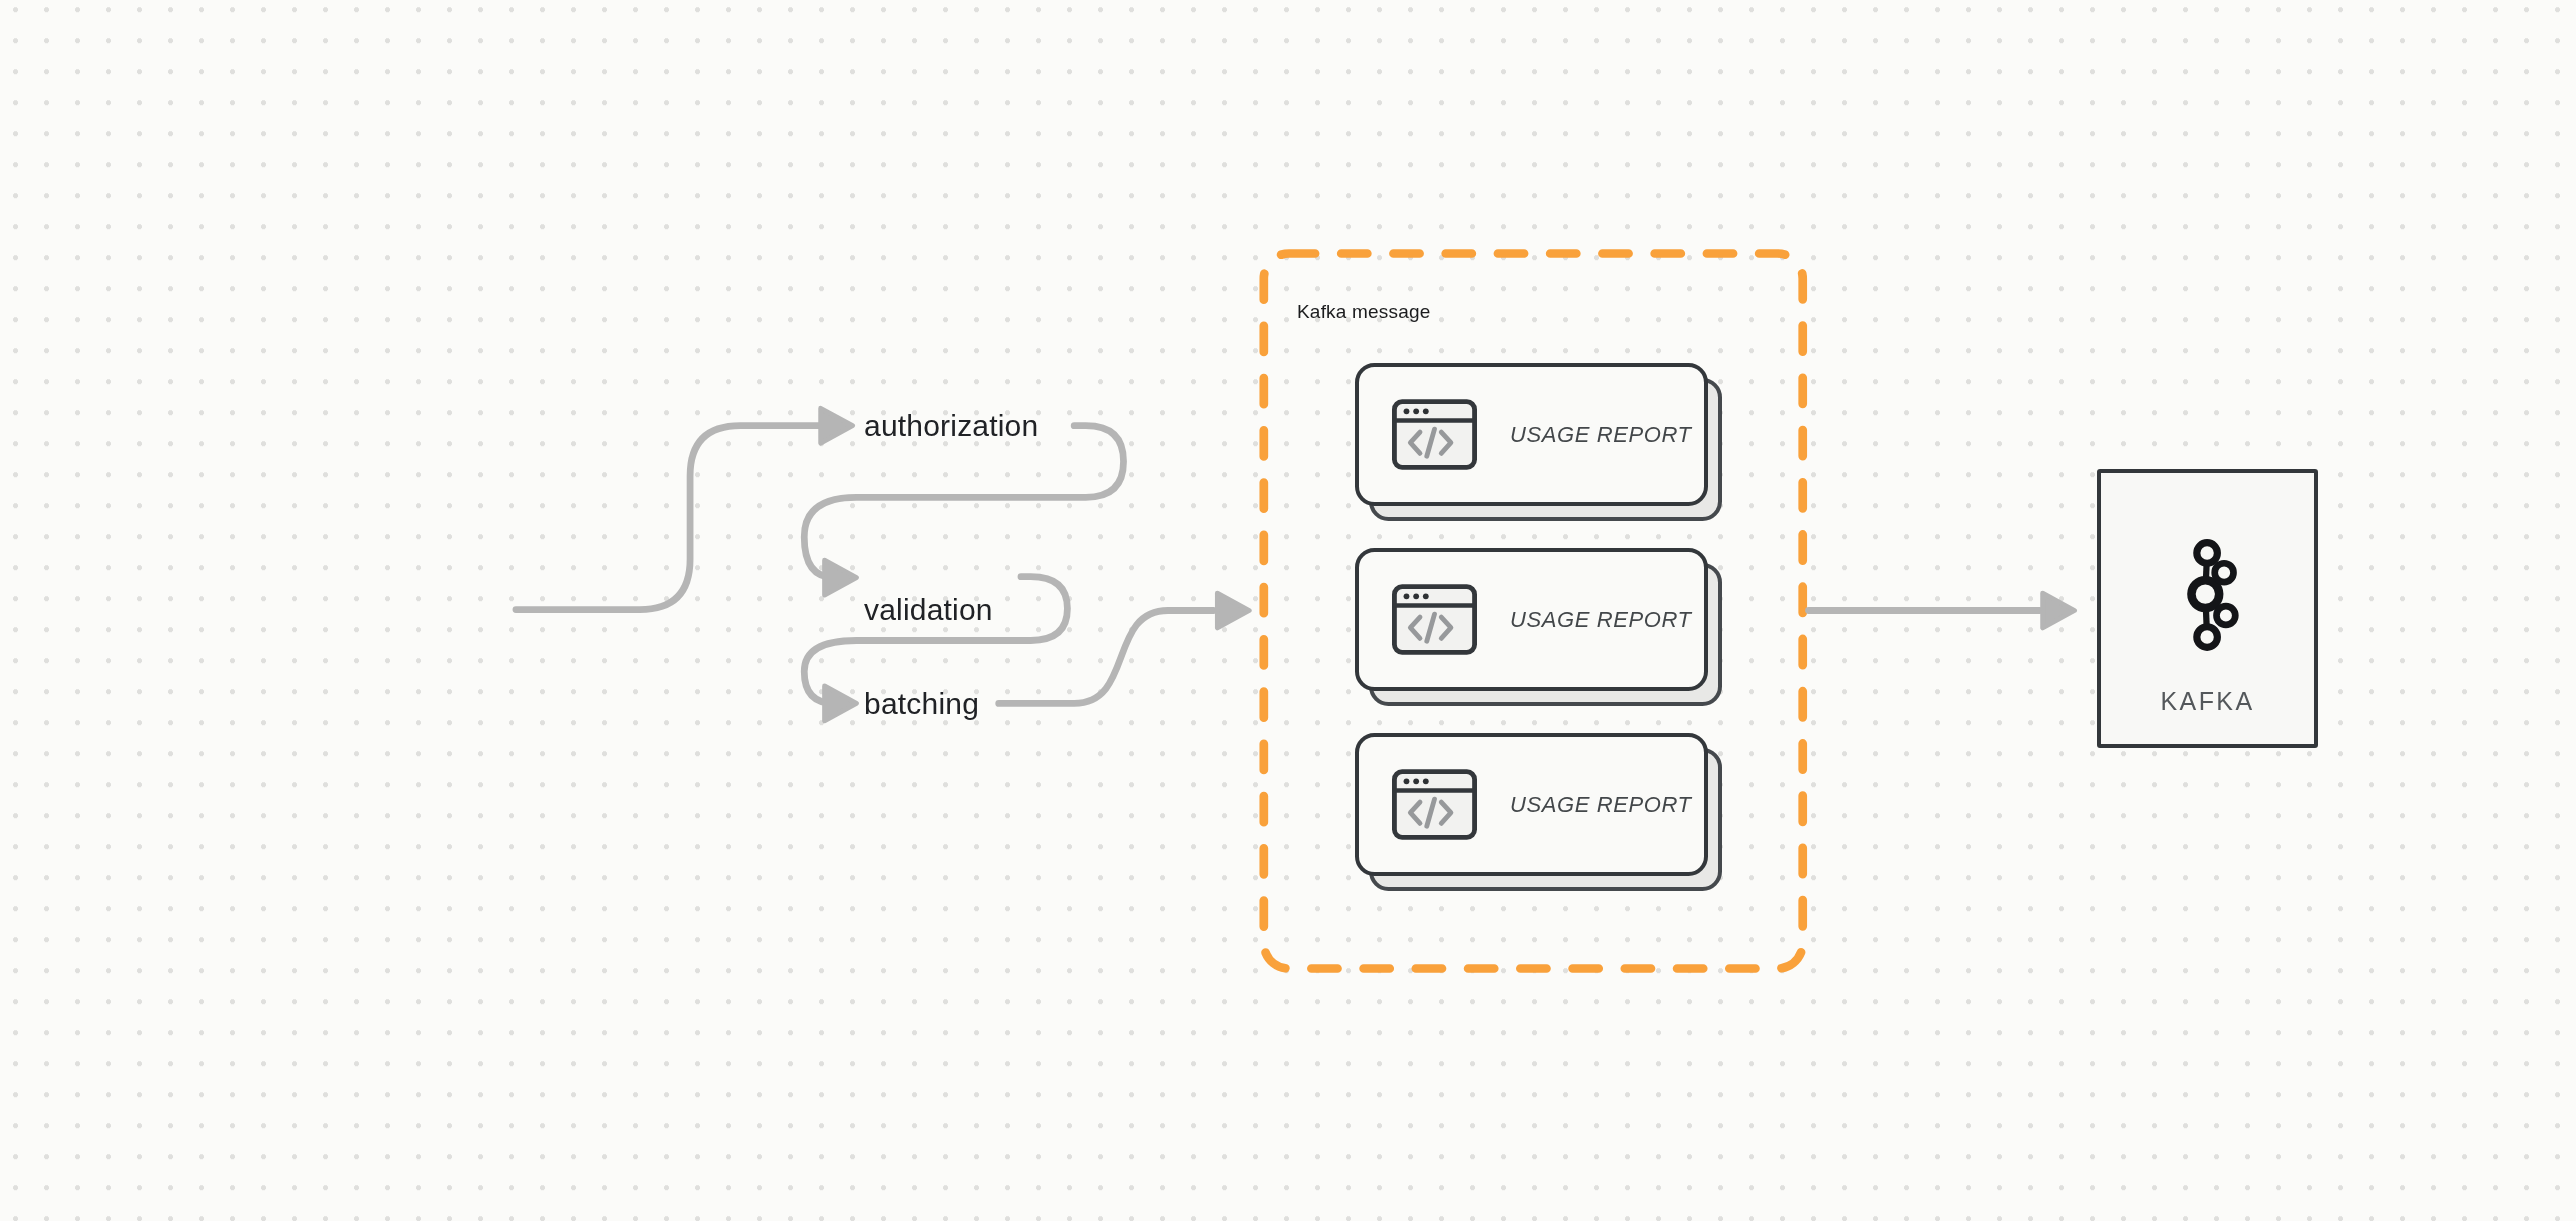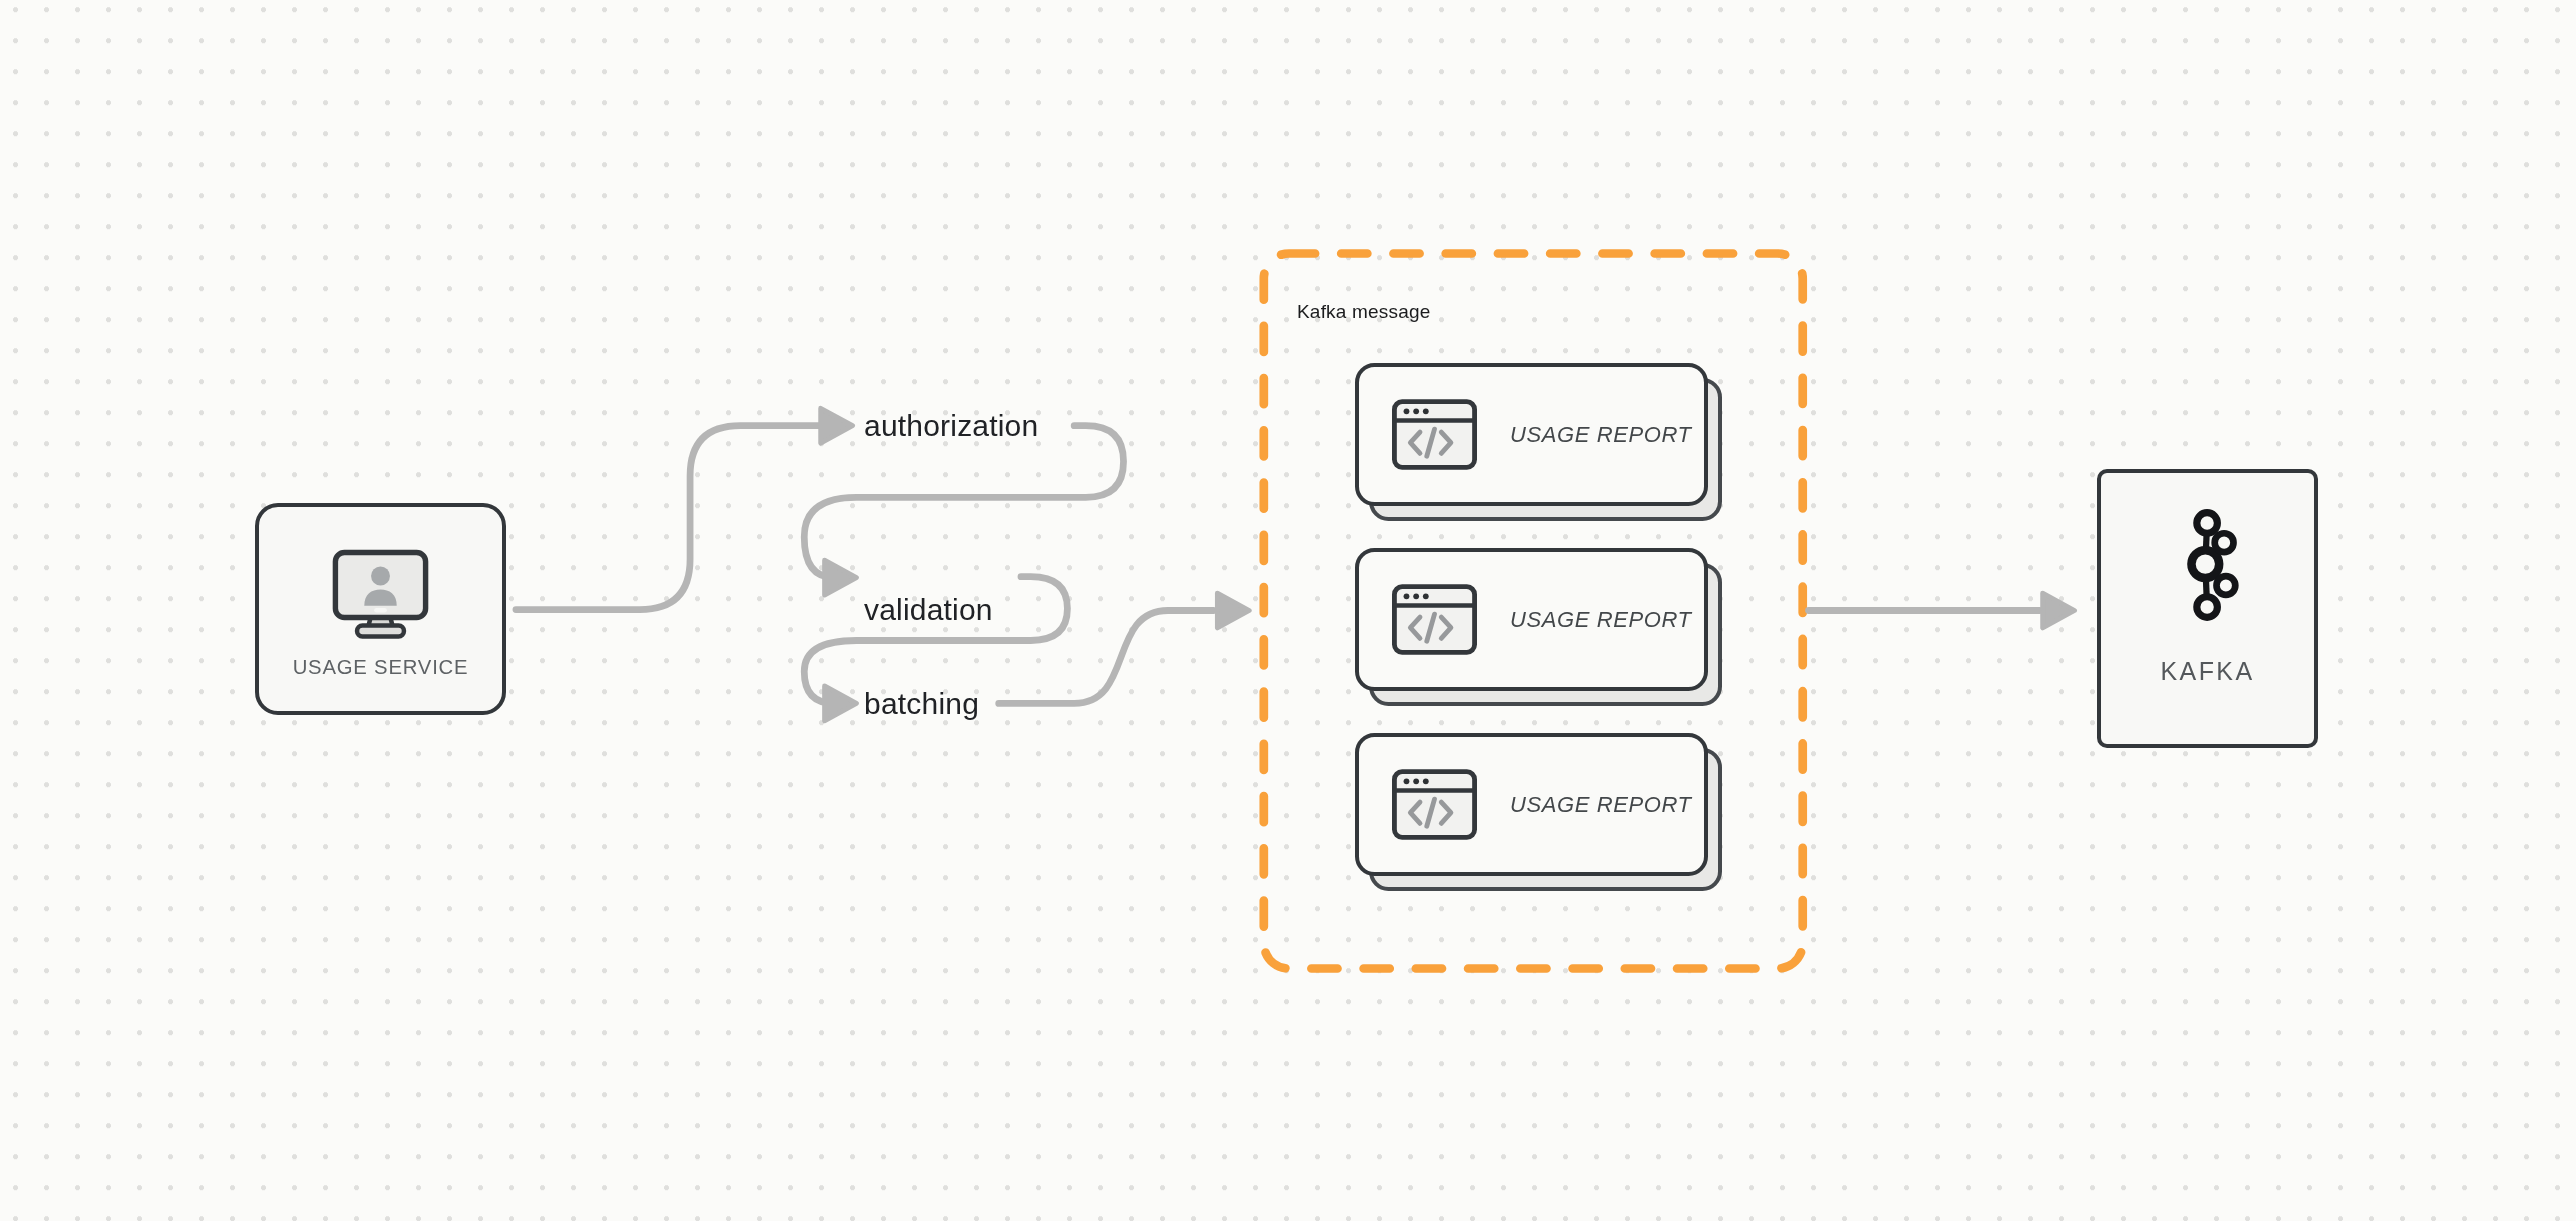--- a/index.html
+++ b/index.html
@@ -13,21 +13,21 @@
     font-family:"Liberation Sans",sans-serif;
     overflow:hidden;
   }
   svg.connector-layer{position:absolute;left:0;top:0;}
   .flow-node{
     position:absolute;box-sizing:border-box;
     background:#F8F8F6;border:4.8px solid #33373B;
     display:flex;flex-direction:column;align-items:center;justify-content:center;
   }
   .node-usage-service{left:255px;top:503px;width:251px;height:212px;border-radius:23px;gap:15.5px;padding-top:5.8px;}
-  .node-kafka{left:2097px;top:469px;width:221px;height:279px;border-radius:10px;justify-content:flex-start;padding-top:35px;gap:37px;}
+  .node-kafka{left:2097px;top:469px;width:221px;height:279px;border-radius:3px;justify-content:center;padding-top:35px;gap:37px;}
   .node-label{
     color:#5E6265;font-size:20.3px;font-weight:500;letter-spacing:0.8px;line-height:1;
   }
   .kafka-label{color:#54585B;font-size:25px;font-weight:500;letter-spacing:2.4px;line-height:1;}
   .step-label{
     position:absolute;left:864px;transform:translateY(-50%);
     color:#202226;font-size:30px;font-weight:400;letter-spacing:0.2px;line-height:1;white-space:nowrap;
   }
   .step-authorization{top:426px;}
   .step-validation{top:610px;}
@@ -77,31 +77,20 @@
 
     <g fill="#B5B5B5" stroke="#B5B5B5" stroke-width="5" stroke-linejoin="round">
       <polygon points="848,422 881,440 848,458"></polygon>
       <polygon points="852,579 885,597 852,615"></polygon>
       <polygon points="852,709 885,727 852,745"></polygon>
       <polygon points="1258,613 1291,631 1258,649"></polygon>
       <polygon points="2111,613 2144,631 2111,649"></polygon>
     </g>
   </svg>
 
-  <div class="flow-node node-usage-service">
-    <svg width="101" height="94" viewBox="0 0 112 100">
-      <path d="M46 72 L42 88 L70 88 L66 72 Z" fill="#D8D8D6" stroke="#33373B" stroke-width="5" stroke-linejoin="round"></path>
-      <rect x="30" y="85" width="52" height="12" rx="6" fill="#DEDEDC" stroke="#33373B" stroke-width="5"></rect>
-      <rect x="6" y="4" width="100" height="72" rx="10" fill="#EAEAE8" stroke="#33373B" stroke-width="6"></rect>
-      <circle cx="56" cy="30" r="10.5" fill="#A6A9AB"></circle>
-      <path d="M38 63 C38 50 46 45 56 45 C66 45 74 50 74 63 Z" fill="#A6A9AB"></path>
-      <rect x="49" y="65.5" width="14" height="5" rx="2.5" fill="#F7F7F5"></rect>
-    </svg>
-    <span class="node-label">USAGE SERVICE</span>
-  </div>
 
   <span class="step-label step-authorization">authorization</span>
   <span class="step-label step-validation">validation</span>
   <span class="step-label step-batching">batching</span>
 
   <span class="frame-title">Kafka message</span>
 
   <div class="card-wrap card-1">
     <div class="card-back"></div>
     <div class="card-front">

